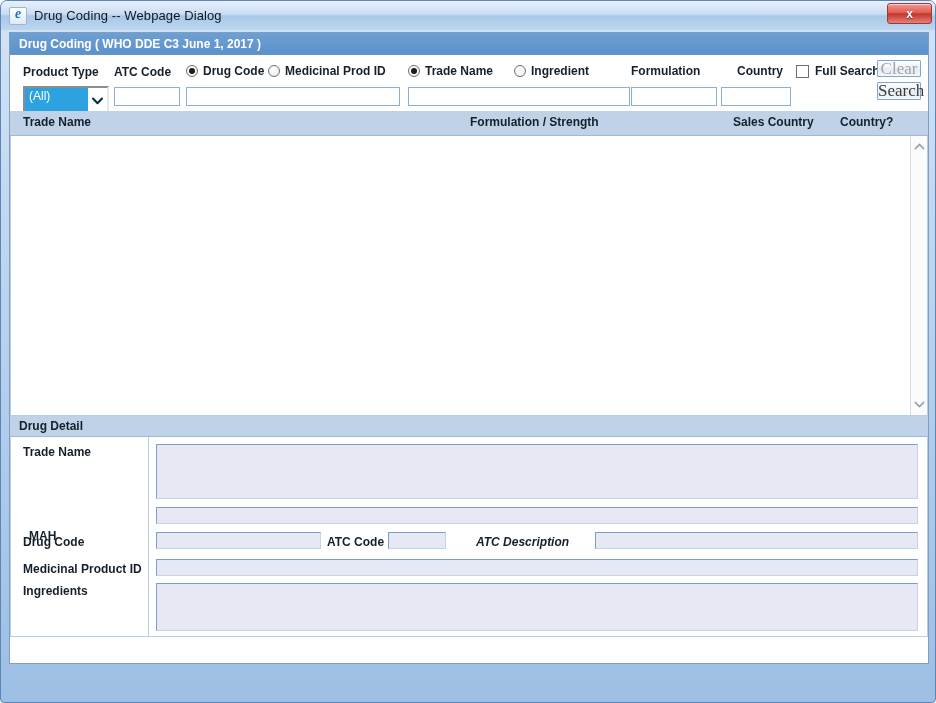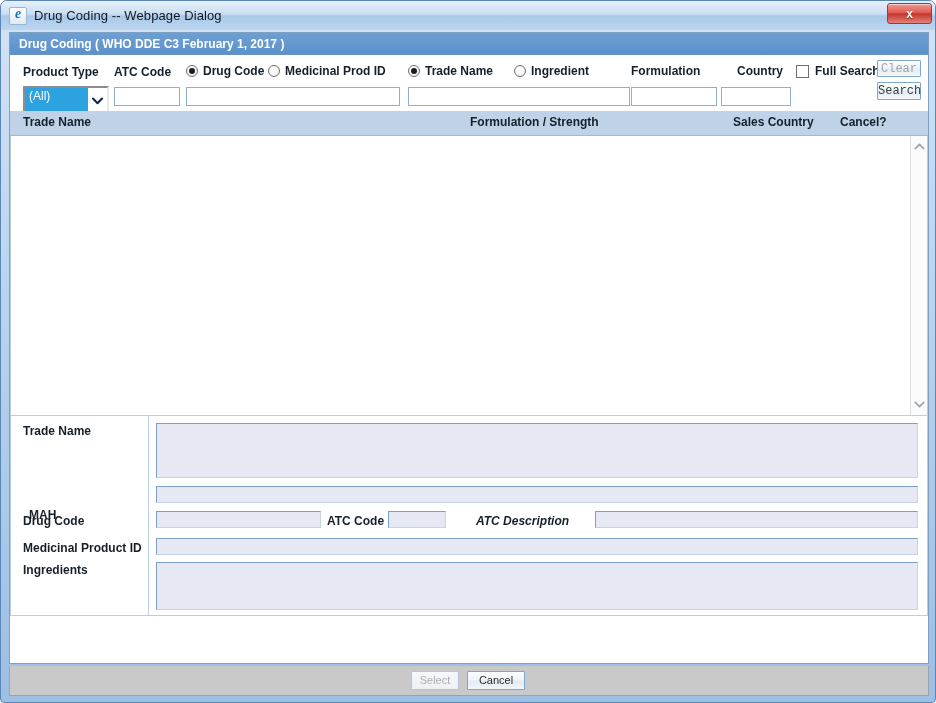--- a/index.html
+++ b/index.html
@@ -214,22 +214,22 @@
     font-size: 12px;
     font-weight: bold;
     color: #16202b;
   }
 
   .btn {
     position: absolute;
     box-sizing: border-box;
     border: 1px solid #7fa6cd;
     background: linear-gradient(to bottom, #fcfdfe 0%, #eef3f8 48%, #e2eaf3 52%, #f4f8fb 100%);
-    font-family: Liberation Mono, monospace;
-    font-size: 12px;
+    font-family: Liberation Serif, serif;
+    font-size: 17px;
     color: #3c3c3c;
     text-align: center;
     cursor: pointer;
     border-radius: 1px;
     padding: 0;
     line-height: 16px;
   }
   .btn.dim { color: #a3a3a3; }
 
   
@@ -363,21 +363,21 @@
 
   <div class="titlebar">
     <div class="title-icon"></div>
     <div class="title-text">Drug Coding -- Webpage Dialog</div>
     <button class="close-btn">x</button>
   </div>
 
   <div class="client">
 
     <div class="section-header">
-      <span class="label">Drug Coding ( WHO DDE C3 February 1, 2017 )</span>
+      <span class="label">Drug Coding ( WHO DDE C3 June 1, 2017 )</span>
     </div>
 
     <div class="filterbar">
 
       <span class="fld-label" style="left:13px; top:10px;">Product Type</span>
       <div class="select-box" style="left:13px; top:31px; width:86px;">
         <span class="val">(All)</span>
         <span class="arrow">
           <svg width="11" height="8" viewBox="0 0 11 8">
               <path d="M1 1.5 L5.5 6.2 L10 1.5" stroke="#0a2a4a" stroke-width="2" fill="none" stroke-linecap="round" stroke-linejoin="round"></path>
@@ -421,39 +421,42 @@
 
       <button class="btn dim" style="left:867px; top:5px; width:44px; height:17px;">Clear</button>
       <button class="btn" style="left:867px; top:27px; width:44px; height:18px;">Search</button>
     </div>
 
     <div class="grid">
       <div class="grid-head">
         <span class="col" style="left:13px;">Trade Name</span>
         <span class="col" style="left:460px;">Formulation / Strength</span>
         <span class="col" style="left:723px;">Sales Country</span>
-        <span class="col" style="left:830px;">Cancel?</span>
+        <span class="col" style="left:830px;">Country?</span>
       </div>
       <div class="grid-body">
         <div class="scrollbar">
           <span class="sb-arrow up">
             <svg width="11" height="7" viewBox="0 0 11 7">
                 <path d="M1.3 5.6 L5.5 1.4 L9.7 5.6" stroke="#9aa3ab" stroke-width="1.6" fill="none" stroke-linecap="round" stroke-linejoin="round"></path>
               </svg>
           </span>
           <span class="sb-arrow down">
             <svg width="11" height="7" viewBox="0 0 11 7">
                 <path d="M1.3 1.4 L5.5 5.6 L9.7 1.4" stroke="#9aa3ab" stroke-width="1.6" fill="none" stroke-linecap="round" stroke-linejoin="round"></path>
               </svg>
           </span>
         </div>
       </div>
     </div>
 
     <div class="detail">
+      <div class="section-header" style="background:#bfd2e8; border-bottom:1px solid #9fb9d6; height:21px;">
+        <span class="label" style="color:#16202b;">Drug Detail</span>
+      </div>
 
       <div class="detail-body">
         <div class="vdiv"></div>
 
         <span class="dlabel" style="left:12px; top:8px;">Trade Name</span>
         <textarea class="dfield" style="left: 145px; top: 7px; width: 762px; height: 55px;"></textarea>
 
         <span class="dlabel" style="left:18px; top:73px;margin-top:19px;">MAH</span>
         <input class="dfield" type="text" style="left: 145px; top: 70px; width: 762px; height: 17px;" value="">
 
@@ -469,18 +472,14 @@
         <span class="dlabel" style="left:12px; top:125px;">Medicinal Product ID</span>
         <input class="dfield" type="text" style="left: 145px; top: 122px; width: 762px; height: 17px;" value="">
 
         <span class="dlabel" style="left:12px; top:147px;">Ingredients</span>
         <textarea class="dfield" style="left: 145px; top: 146px; width: 762px; height: 48px;"></textarea>
       </div>
     </div>
 
   </div>
 
-  <div class="footer">
-    <button class="footer-btn disabled" style="left:401px; width:48px;">Select</button>
-    <button class="footer-btn" style="left:457px; width:58px;">Cancel</button>
-  </div>
 
 </div>
 
 </body></html>

